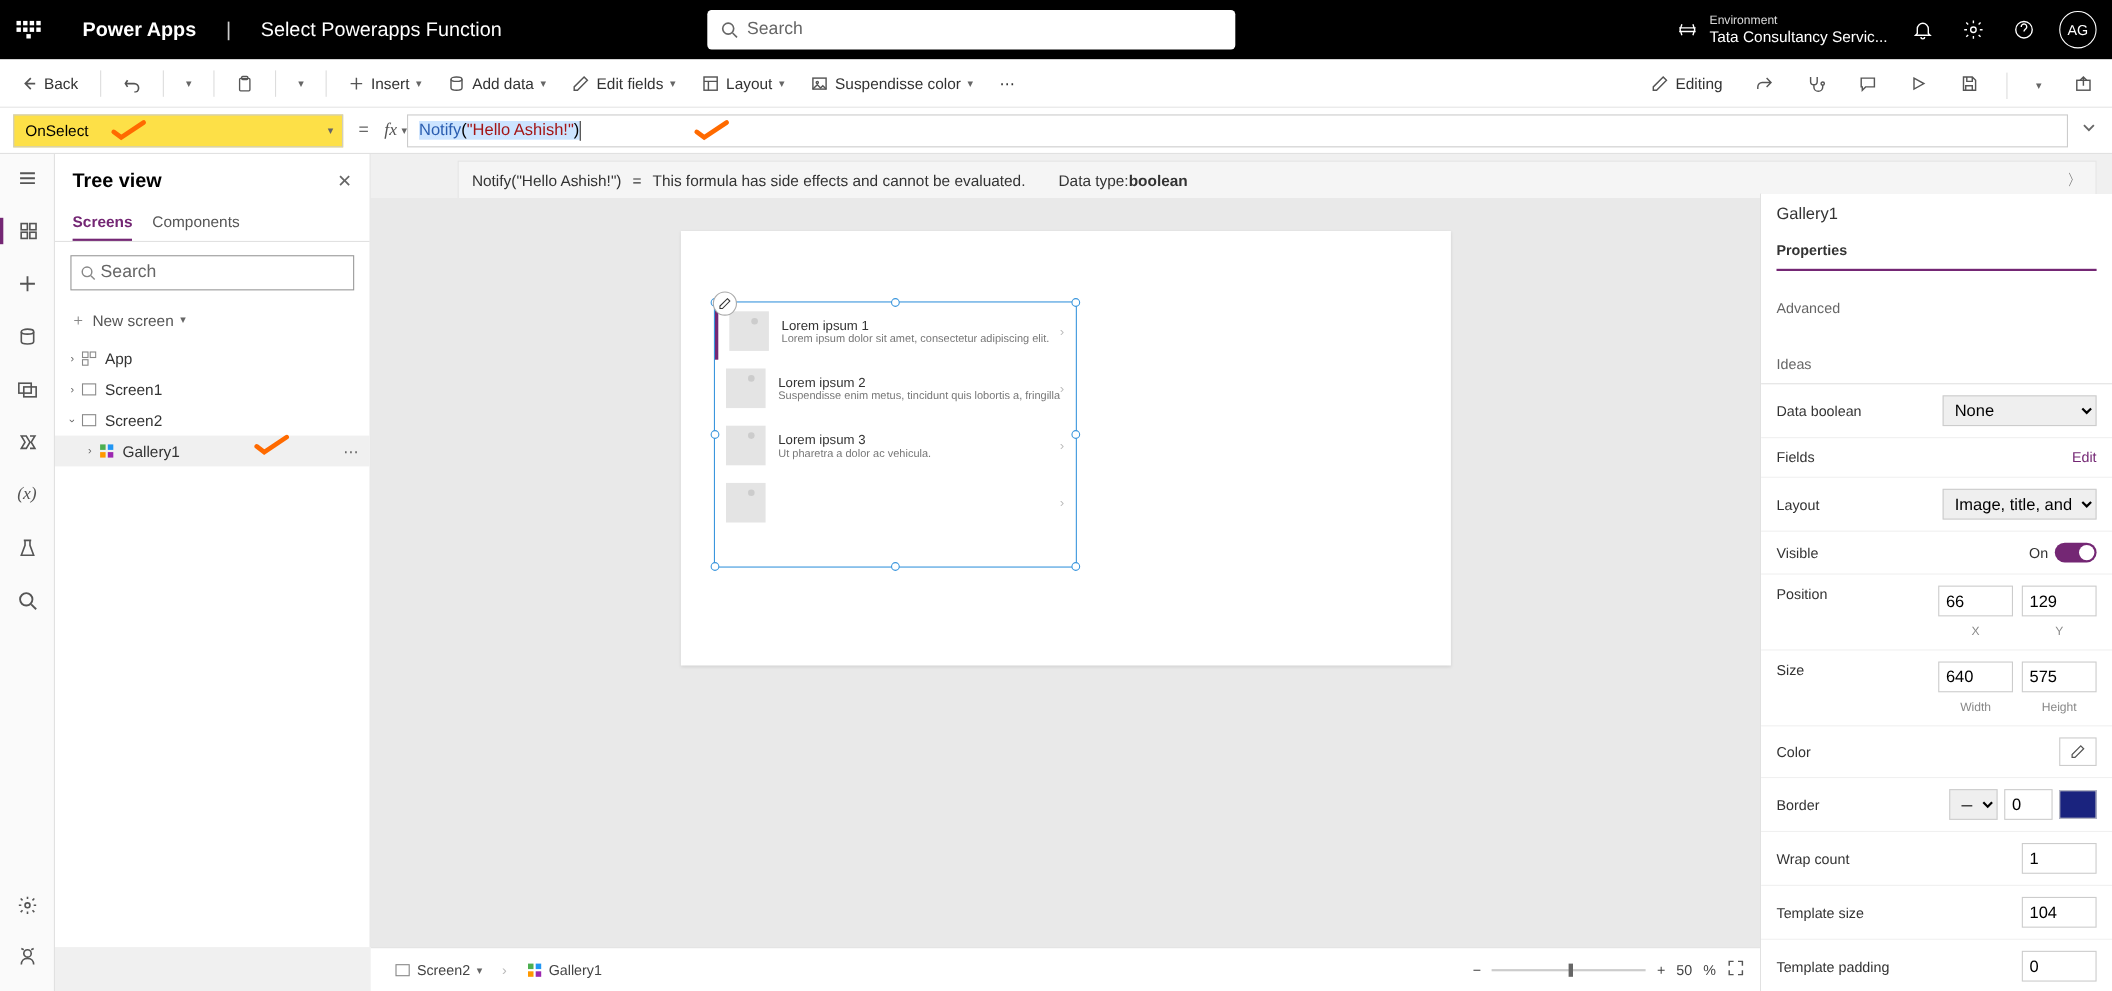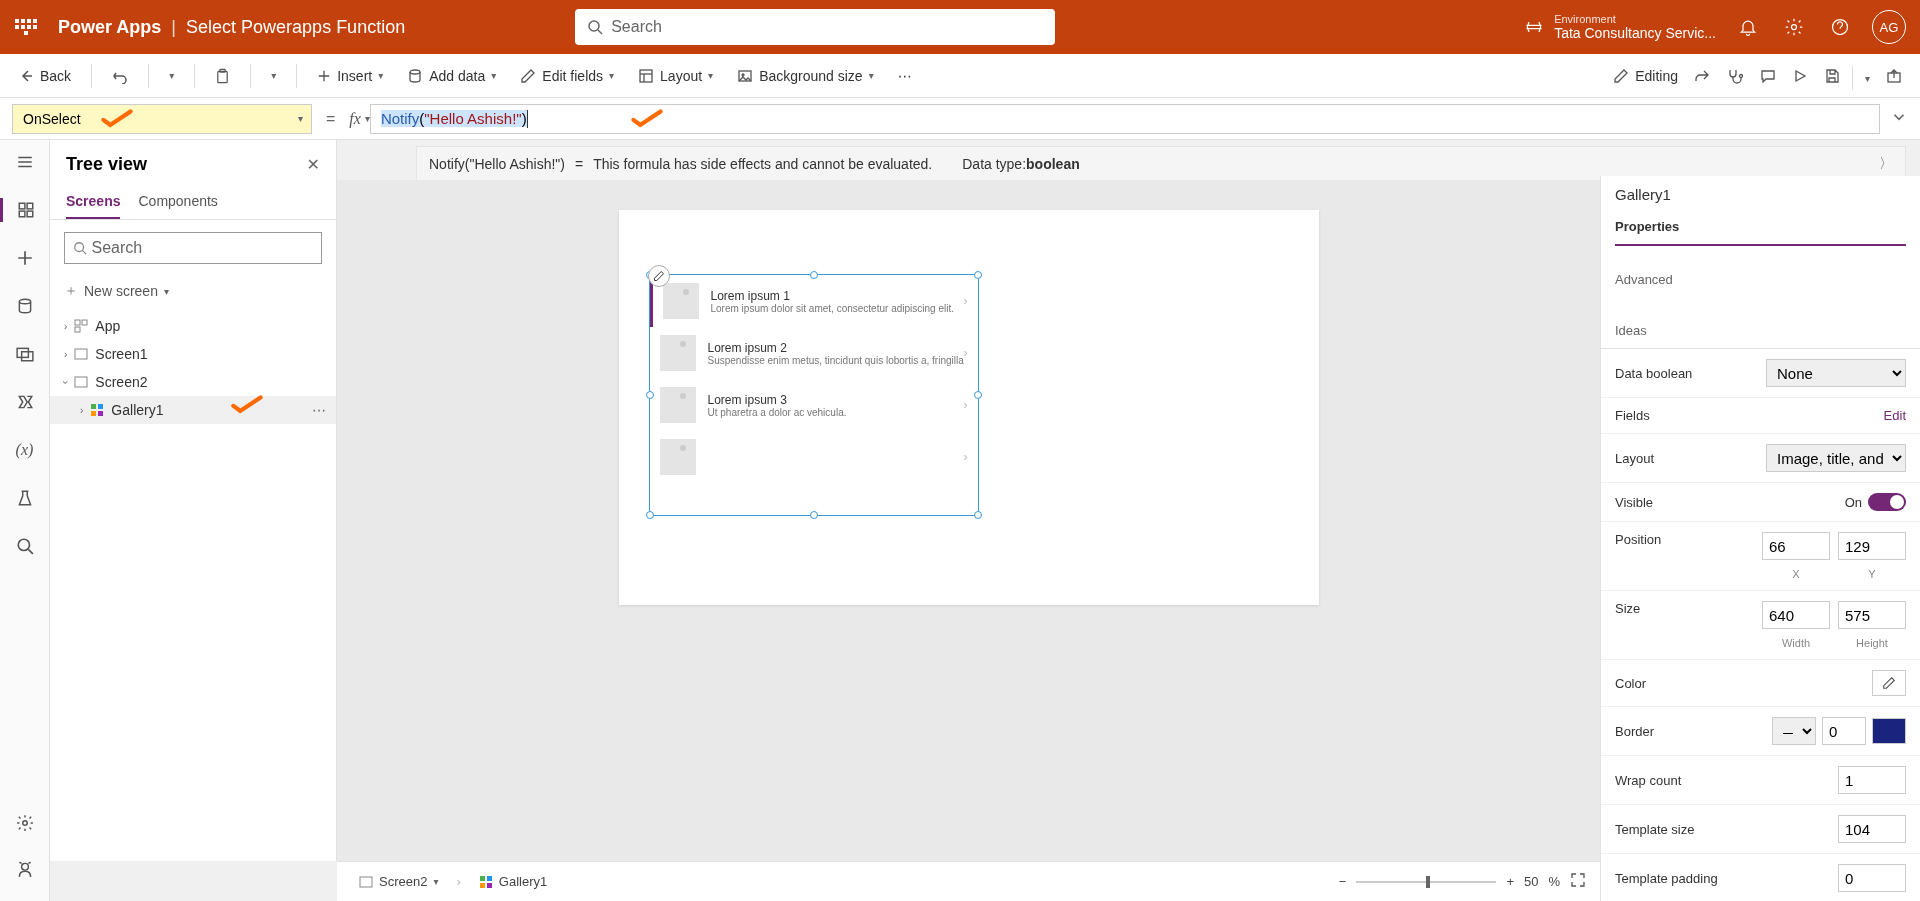--- a/index.html
+++ b/index.html
@@ -1,43 +1,43 @@
 <!DOCTYPE html>
 <html><head>
 <meta charset="utf-8">
 <style>
 * { box-sizing: border-box; margin: 0; padding: 0; font-family: "Segoe UI", Tahoma, sans-serif; }
 body { background: #f0f0f0; overflow: hidden; width: 1920px; height: 901px; }
 
 
-.topbar { background: #c2410c; height: 54px; display: flex; align-items: center; color: #fff; padding: 0 14px; }
+.topbar { background: #000000; height: 54px; display: flex; align-items: center; color: #fff; padding: 0 14px; gap: 17px; }
 .topbar .waffle { width: 24px; height: 24px; display: flex; flex-wrap: wrap; gap: 2px; align-content: center; justify-content: center; }
 .topbar .waffle span { width: 4px; height: 4px; background: #fff; display: block; }
 .topbar .brand { font-size: 18px; font-weight: 600; margin-left: 20px; }
 .topbar .divider-text { margin: 0 10px; font-size: 18px; opacity: .8; }
 .topbar .title { font-size: 18px; }
 .topbar .search { flex: 0 0 480px; margin-left: 170px; height: 36px; background: #fff; border-radius: 4px; display: flex; align-items: center; padding: 0 12px; color: #666; }
 .topbar .search svg { margin-right: 8px; }
 .topbar .right { margin-left: auto; display: flex; align-items: center; gap: 18px; }
 .topbar .env { display: flex; align-items: center; gap: 10px; }
 .topbar .env-text .label { font-size: 11px; opacity: .85; }
 .topbar .env-text .value { font-size: 14px; }
 .topbar .icon-btn { width: 28px; height: 28px; display: flex; align-items: center; justify-content: center; cursor: pointer; }
 .topbar .avatar { width: 34px; height: 34px; border: 1px solid #fff; border-radius: 50%; display: flex; align-items: center; justify-content: center; font-size: 13px; }
 
 
 .cmdbar { background: #fff; height: 44px; border-bottom: 1px solid #e1e1e1; display: flex; align-items: center; padding: 0 10px; gap: 8px; }
 .cmdbar .btn { display: flex; align-items: center; gap: 6px; padding: 6px 8px; color: #333; font-size: 14px; cursor: pointer; }
 .cmdbar .sep { width: 1px; height: 24px; background: #ddd; margin: 0 4px; }
-.cmdbar .right { margin-left: auto; display: flex; align-items: flex-end; gap: 0; }
+.cmdbar .right { margin-left: auto; display: flex; align-items: flex-end; gap: 14px; }
 .chev { font-size: 10px; color: #666; }
 
 
 .formulabar { background: #fff; height: 42px; display: flex; align-items: center; padding: 0 12px; border-bottom: 1px solid #e1e1e1; }
-.prop-select { width: 300px; height: 30px; border: 1px solid #ccc; display: flex; align-items: center; padding: 0 10px; font-size: 14px; background: #fef9c3; position: relative; }
+.prop-select { width: 300px; height: 30px; border: 1px solid #ccc; display: flex; align-items: center; padding: 0 10px; font-size: 14px; background: #fde047; position: relative; }
 .prop-select .chev { position: absolute; right: 8px; }
 .eq { margin: 0 14px; color: #666; font-size: 16px; }
 .fx { font-style: italic; font-family: Georgia, serif; color: #555; margin-right: 4px; }
 .formula-input { flex: 1; border: 1px solid #ccc; height: 30px; display: flex; align-items: center; padding: 0 10px; font-family: Consolas, monospace; font-size: 15px; }
 .formula-input .sel { background: #cce4ff; }
 .formula-input .fn { color: #2a5db0; }
 .formula-input .str { color: #a31515; }
 .expand-chev { margin-left: 10px; color: #666; }
 
 
@@ -233,21 +233,21 @@
       </svg>
     <span>Layout</span>
       <span class="chev">▾</span>
   </div>
   <div class="btn">
     <svg width="16" height="16" viewBox="0 0 16 16" fill="none" stroke="#555" stroke-width="1.3">
         <rect x="2" y="3" width="12" height="10"></rect>
         <circle cx="6" cy="7" r="1"></circle>
         <path d="M2 13l4-4 3 3 2-2 3 3"></path>
       </svg>
-    <span>Background size</span>
+    <span>Suspendisse color</span>
       <span class="chev">▾</span>
   </div>
   <div class="btn">⋯</div>
 
   <div class="right">
     <div class="btn">
       <svg width="16" height="16" viewBox="0 0 16 16" fill="none" stroke="#555" stroke-width="1.3">
           <path d="M11 2l3 3-9 9H2v-3l9-9z"></path>
         </svg>
       <span>Editing</span>

